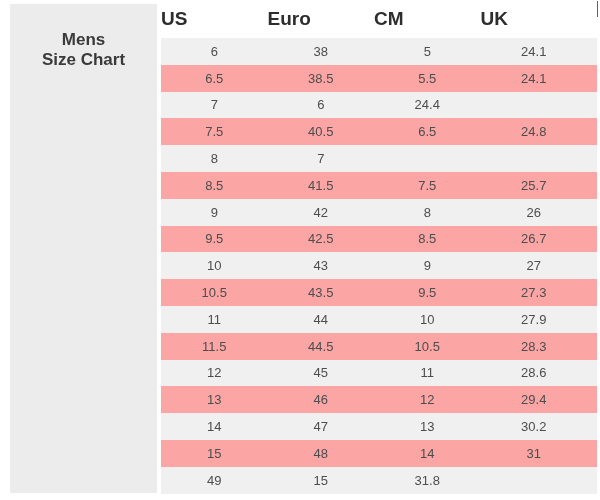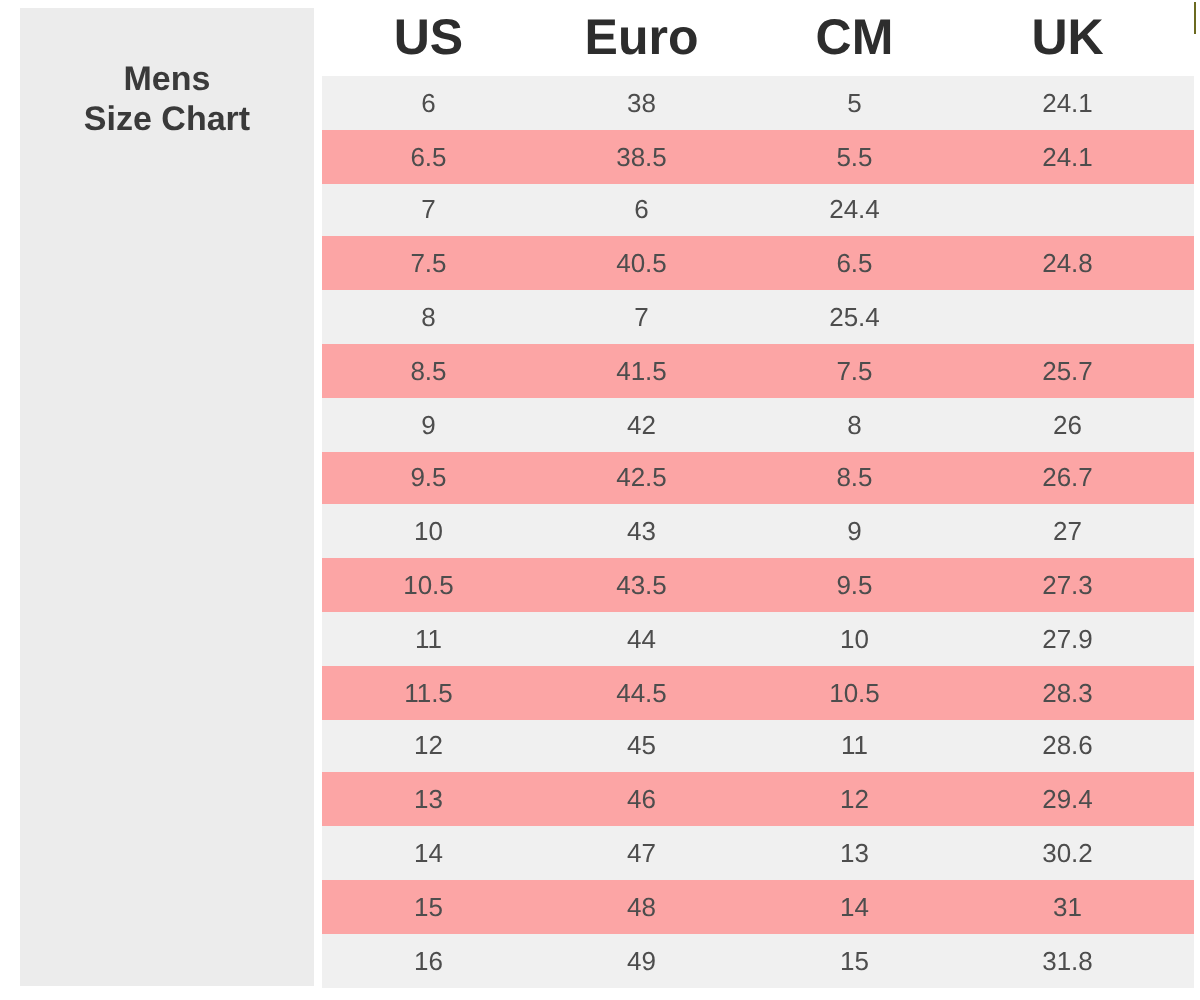--- a/index.html
+++ b/index.html
@@ -13,23 +13,23 @@
   }
   .sidebar .title{
     margin:16px;padding-top:10px;text-align:center;
     font-size:17px;font-weight:bold;line-height:20px;color:#3a3a3a;
   }
   .size-table{
     position:absolute;left:161px;top:0;width:436px;
   }
   .thead{
     display:grid;grid-template-columns:repeat(4,1fr);
-    height:38px;align-items:center;text-align:center;
+    height:38px;align-items:center;text-align:left;
     padding-right:10px;background:#ffffff;
-    font-size:25px;font-weight:bold;color:#2d2d2d;
+    font-size:19px;font-weight:bold;color:#2d2d2d;
   }
   .trow{
     display:grid;grid-template-columns:repeat(4,1fr);
     height:26.8px;align-items:center;text-align:center;
     padding-right:10px;
     font-size:13px;color:#4d4d4d;background:#fca5a5;
   }
   .trow.stripe{background:#f0f0f0;}
   .envelope{
     position:absolute;top:1px;right:2px;width:22px;height:16px;cursor:pointer;
@@ -83,21 +83,20 @@
         </div>
         <div class="trow">
           <span class="tcell">7.5</span>
           <span class="tcell">40.5</span>
           <span class="tcell">6.5</span>
           <span class="tcell">24.8</span>
         </div>
         <div class="trow stripe">
           <span class="tcell">8</span>
           <span class="tcell">7</span>
-          <span class="tcell">25.4</span>
         </div>
         <div class="trow">
           <span class="tcell">8.5</span>
           <span class="tcell">41.5</span>
           <span class="tcell">7.5</span>
           <span class="tcell">25.7</span>
         </div>
         <div class="trow stripe">
           <span class="tcell">9</span>
           <span class="tcell">42</span>
@@ -152,21 +151,20 @@
           <span class="tcell">13</span>
           <span class="tcell">30.2</span>
         </div>
         <div class="trow">
           <span class="tcell">15</span>
           <span class="tcell">48</span>
           <span class="tcell">14</span>
           <span class="tcell">31</span>
         </div>
         <div class="trow stripe">
-          <span class="tcell">16</span>
           <span class="tcell">49</span>
           <span class="tcell">15</span>
           <span class="tcell">31.8</span>
         </div>
       </div>
   </div>
 
 </div>
 
 </body></html>

